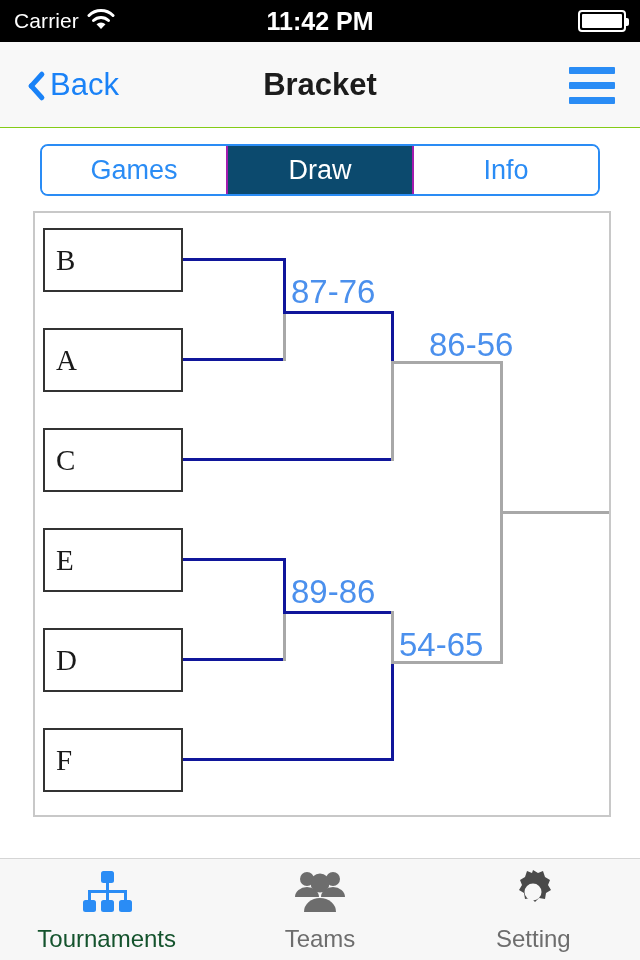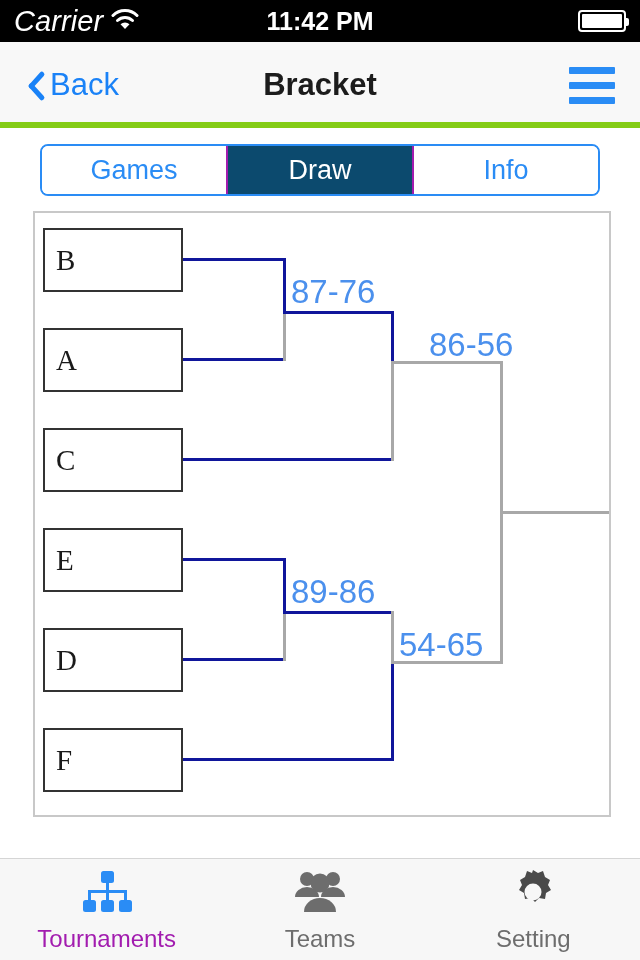--- a/index.html
+++ b/index.html
@@ -10,21 +10,21 @@
     overflow:hidden;
     position:relative;
   }
 
   
   .statusbar{
     position:absolute; left:0; top:0; width:640px; height:42px;
     background:#000; color:#fff;
   }
   .sb-left{ position:absolute; left:14px; top:0; height:42px; display:flex; align-items:center; gap:8px; }
-  .sb-carrier{ font-size:29px; letter-spacing:0.1px;font-style:italic; }
+  .sb-carrier{ font-size:21px; letter-spacing:0.1px; }
   .sb-time{
     position:absolute; left:0; top:0; width:640px; height:42px;
     display:flex; align-items:center; justify-content:center;
     font-size:25px; font-weight:bold;
   }
   .sb-right{ position:absolute; right:14px; top:0; height:42px; display:flex; align-items:center; }
   .batt{
     width:48px; height:22px; border:2px solid #fff; border-radius:4px;
     position:relative; background:#000;
   }
@@ -33,21 +33,21 @@
     background:#fff; border-radius:1px; display:block;
   }
   .batt::after{
     content:""; position:absolute; right:-5px; top:6px;
     width:3px; height:8px; background:#fff; border-radius:0 2px 2px 0;
   }
 
   
   .navbar{
     position:absolute; left:0; top:42px; width:640px; height:86px;
-    background:#f8f8f8; border-bottom:6px solid #84cc16;
+    background:#f8f8f8; border-bottom:1px solid #84cc16;
   }
   .nav-back{
     position:absolute; left:18px; top:0; height:86px;
     display:flex; align-items:center; gap:10px; cursor:pointer;
   }
   .chev{ width:22px; height:36px; position:relative; }
   .chev::before, .chev::after{
     content:""; position:absolute; left:9px; width:5px; height:21px;
     background:#1a82f7; border-radius:3px;
   }
@@ -108,21 +108,21 @@
   
   .tabbar{
     position:absolute; left:0; bottom:0; width:640px; height:102px;
     background:#f7f7f7; border-top:1px solid #d5d5d5; display:flex;
   }
   .tab{
     flex:1; display:flex; flex-direction:column; align-items:center;
     justify-content:center; gap:7px; cursor:pointer;
   }
   .tab-label{ font-size:24px; color:#6d6d6d; }
-  .tab.active .tab-label{ color:#a21caf; }
+  .tab.active .tab-label{ color:#14532d; }
   .tab-icon{ height:52px; display:flex; align-items:center; justify-content:center; }
 </style>
 </head>
 <body>
 
 <div class="statusbar">
   <div class="sb-left">
     <span class="sb-carrier">Carrier</span>
     <span>
       <svg width="28" height="22" viewBox="0 0 28 22">

